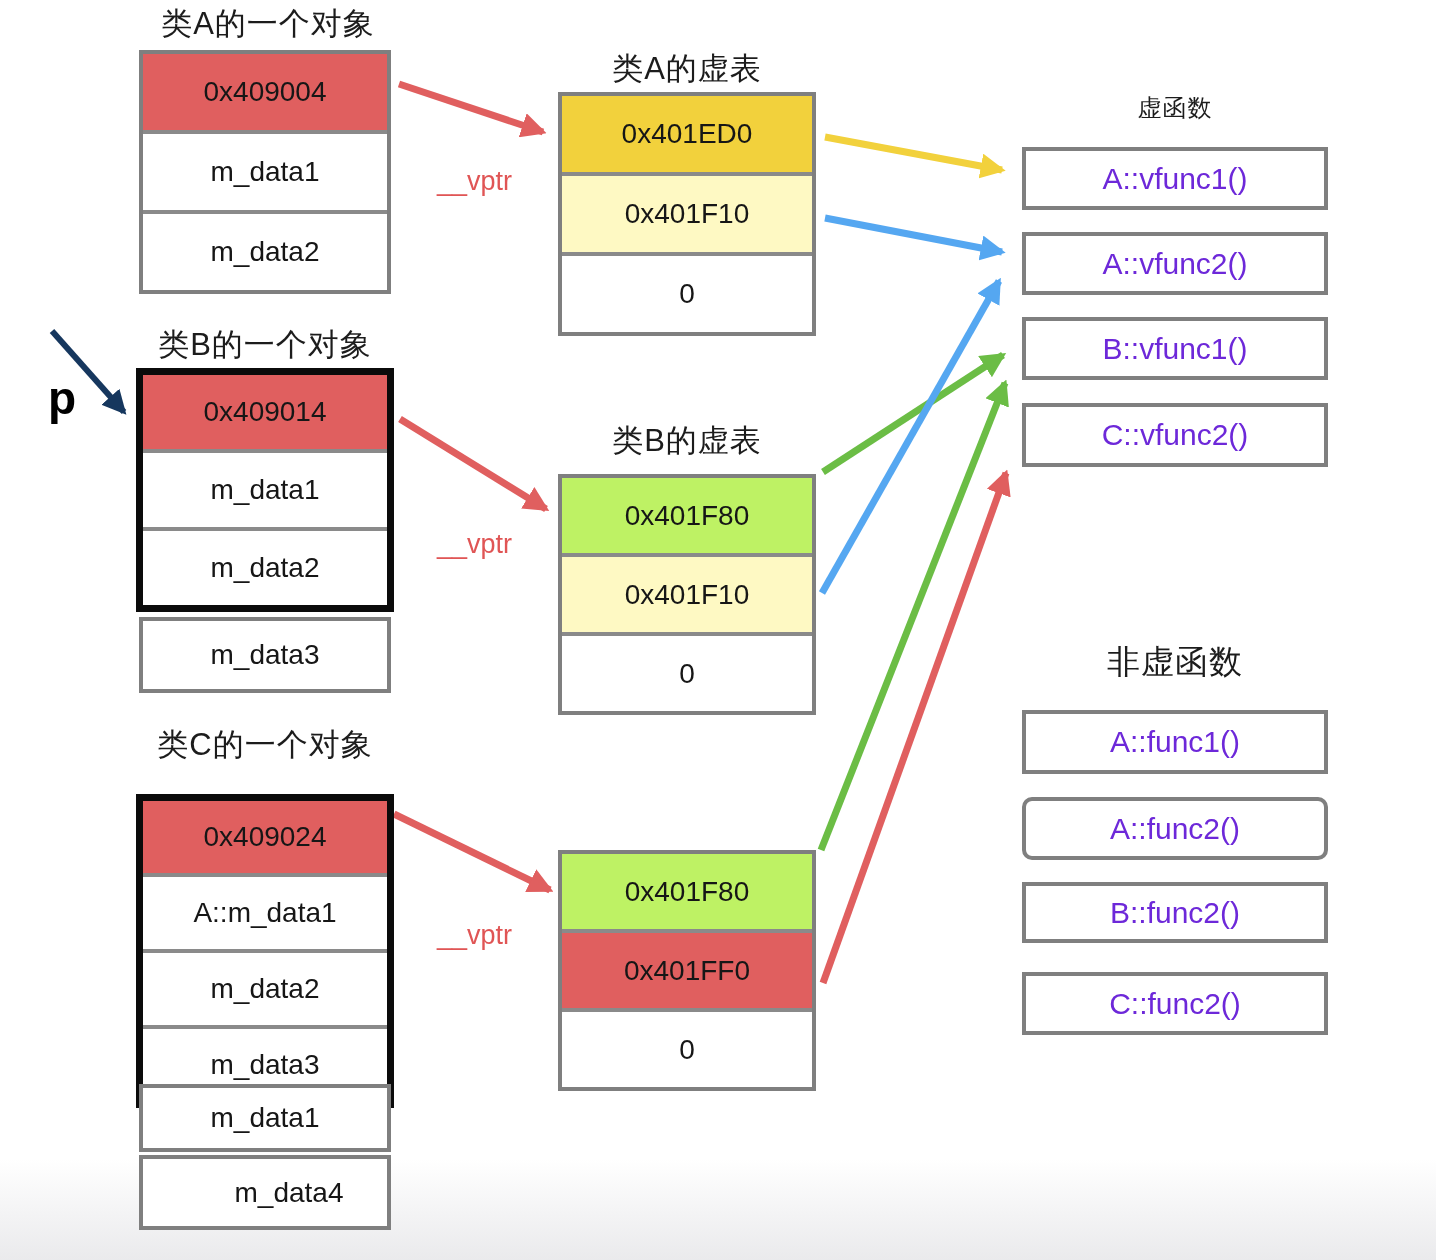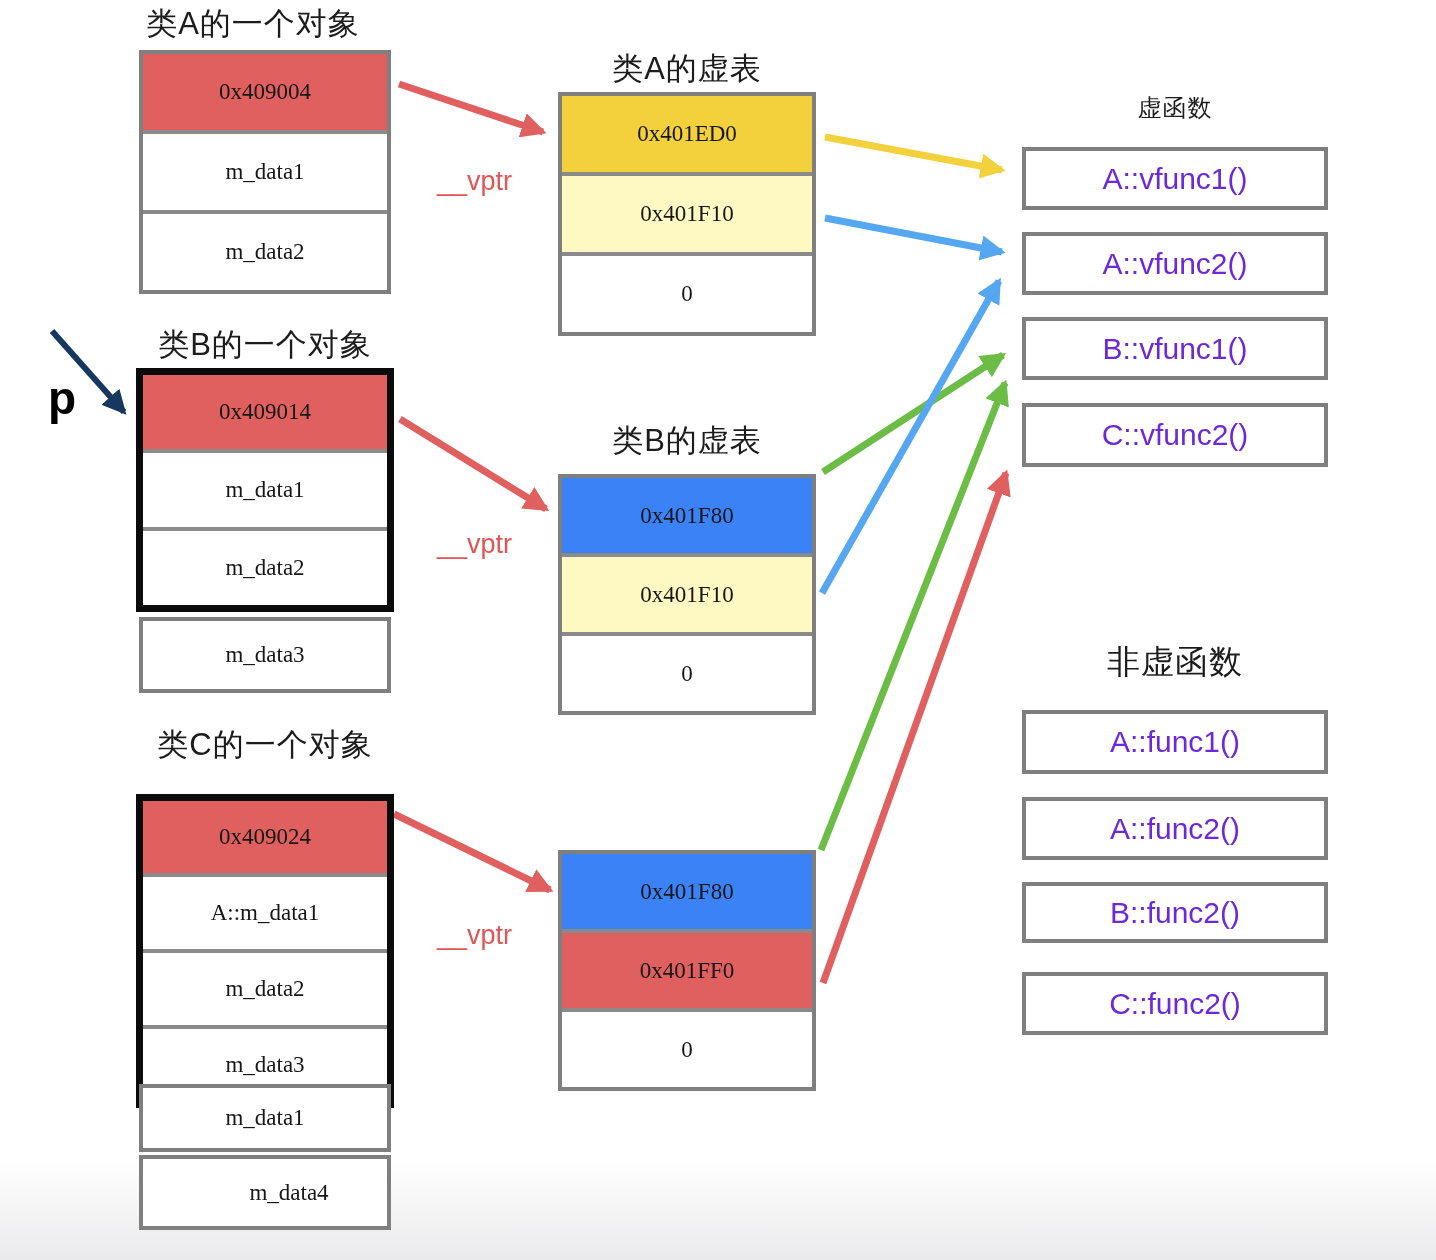--- a/index.html
+++ b/index.html
@@ -17,27 +17,27 @@
     position:absolute;text-align:center;font-size:31px;color:#1c1c1c;
     letter-spacing:1px;white-space:nowrap;
   }
   .membox{
     position:absolute;box-sizing:border-box;background:#fff;
     border:4px solid #7f7f7f;
   }
   .membox.blackbox{border:7px solid #0b0b0b;}
   .cell{
     display:flex;align-items:center;justify-content:center;
-    font-size:23px;color:#161616;background:#ffffff;white-space:nowrap;font-family:Liberation Serif, serif;
+    font-size:28px;color:#161616;background:#ffffff;white-space:nowrap;
   }
   .cell + .cell{border-top:4px solid #8a8a8a;}
   .bg-red{background:#e05f5f;}
   .bg-yellow{background:#f2d13c;}
   .bg-blue{background:#fef9c3;}
-  .bg-green{background:#3b82f6;}
+  .bg-green{background:#bef264;}
   .h76 .cell{height:76px;}
   .h75 .cell{height:75px;}
   .h74 .cell{height:74px;}
   .h72 .cell{height:72px;}
   .h68 .cell{height:68px;}
   .h60 .cell{height:60px;}
   .h67 .cell{height:67px;padding-left:48px;}
   .fnbox{
     position:absolute;box-sizing:border-box;border:4px solid #7f7f7f;
     display:flex;align-items:center;justify-content:center;
@@ -86,21 +86,21 @@
     <line x1="825" y1="137" x2="1002" y2="170" stroke="#f2d13c" stroke-width="7" marker-end="url(#m-yellow)"></line>
     <line x1="825" y1="218" x2="1002" y2="252" stroke="#55a7f1" stroke-width="7" marker-end="url(#m-blue)"></line>
 
     <line x1="823" y1="472" x2="1003" y2="355" stroke="#6bbd45" stroke-width="7" marker-end="url(#m-green)"></line>
     <line x1="822" y1="593" x2="999" y2="281" stroke="#55a7f1" stroke-width="7" marker-end="url(#m-blue)"></line>
 
     <line x1="821" y1="850" x2="1005" y2="383" stroke="#6bbd45" stroke-width="7" marker-end="url(#m-green)"></line>
     <line x1="823" y1="983" x2="1006" y2="473" stroke="#e05f5f" stroke-width="7" marker-end="url(#m-red)"></line>
   </svg>
 
-  <div class="box-title" style="left:127px;top:3px;width:252px;">类A的一个对象</div>
+  <div class="box-title" style="left:142px;top:3px;width:252px;">类A的一个对象</div>
   <div class="membox h76" style="left:139px;top:50px;width:252px;">
     <div class="cell bg-red">0x409004</div>
     <div class="cell">m_data1</div>
     <div class="cell">m_data2</div>
   </div>
 
   <div class="box-title" style="left:139px;top:324px;width:252px;">类B的一个对象</div>
   <div class="membox blackbox h74" style="left:136px;top:368px;width:258px;">
     <div class="cell bg-red">0x409014</div>
     <div class="cell">m_data1</div>
@@ -145,21 +145,21 @@
   </div>
 
   <div class="box-title" style="left:1022px;top:92px;width:306px;font-size:24px;">虚函数</div>
   <div class="fnbox bg-yellow" style="left:1022px;top:147px;width:306px;height:63px;">A::vfunc1()</div>
   <div class="fnbox bg-blue" style="left:1022px;top:232px;width:306px;height:63px;">A::vfunc2()</div>
   <div class="fnbox bg-green" style="left:1022px;top:317px;width:306px;height:63px;">B::vfunc1()</div>
   <div class="fnbox bg-red" style="left:1022px;top:403px;width:306px;height:64px;">C::vfunc2()</div>
 
   <div class="box-title" style="left:1022px;top:640px;width:306px;font-size:33px;">非虚函数</div>
   <div class="fnbox" style="left:1022px;top:710px;width:306px;height:64px;">A::func1()</div>
-  <div class="fnbox" style="left:1022px;top:797px;width:306px;height:63px;">A::func2()</div>
+  <div class="fnbox" style="left:1022px;top:797px;width:306px;height:63px;border-radius:10px;">A::func2()</div>
   <div class="fnbox" style="left:1022px;top:882px;width:306px;height:61px;">B::func2()</div>
   <div class="fnbox" style="left:1022px;top:972px;width:306px;height:63px;">C::func2()</div>
 
   <div class="vptr-label" style="left:437px;top:166px;">__vptr</div>
   <div class="vptr-label" style="left:437px;top:529px;">__vptr</div>
   <div class="vptr-label" style="left:437px;top:920px;">__vptr</div>
   <div class="p-label" style="left:48px;top:375px;">p</div>
 
 
 </div>

